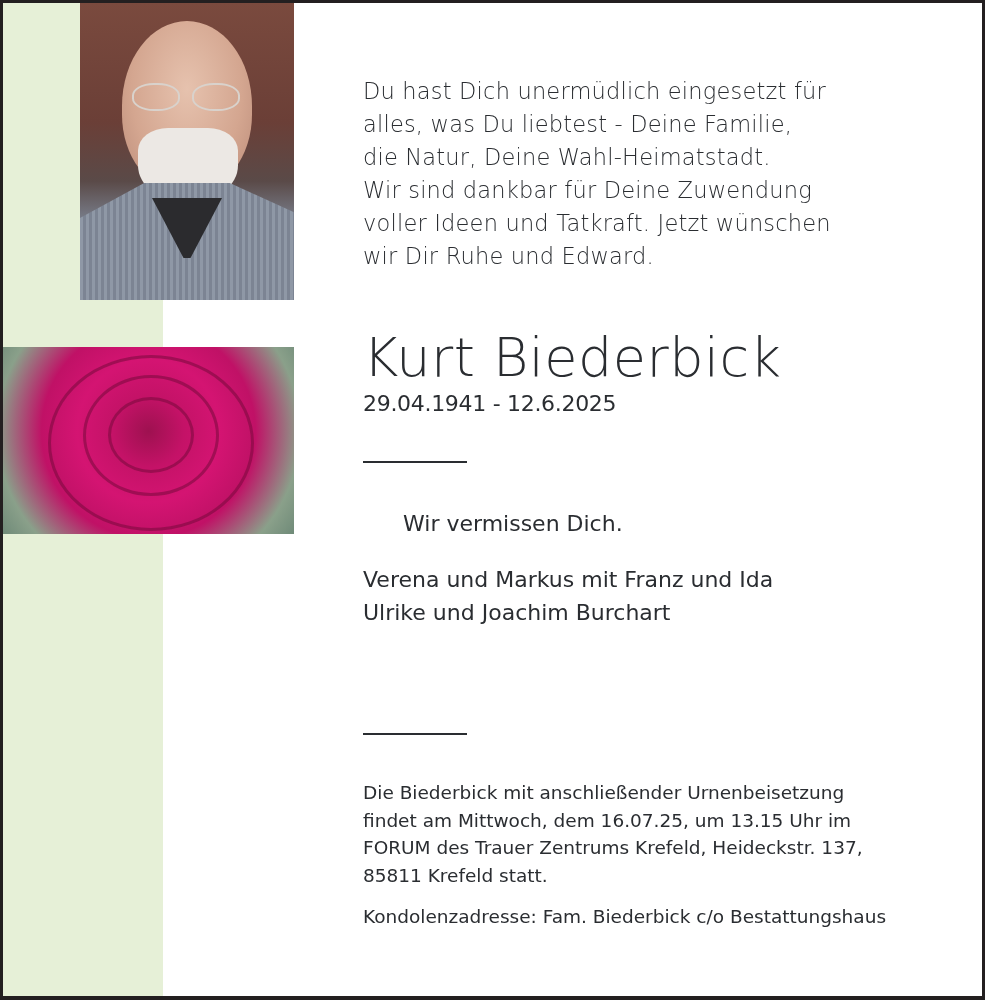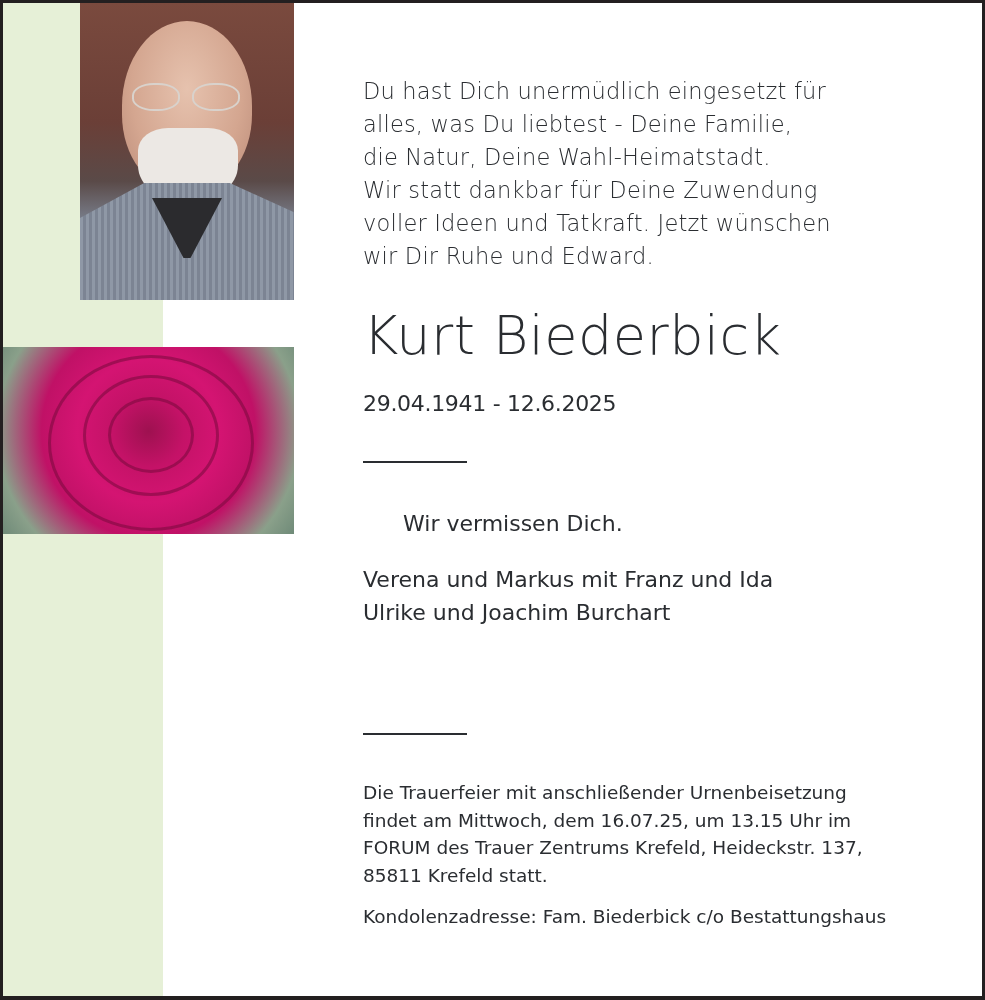--- a/index.html
+++ b/index.html
@@ -18,21 +18,21 @@
   .portrait .sweater { position:absolute; left:0; top:180px; width:214px; height:117px;
                        background:repeating-linear-gradient(90deg,#8f98a6 0 3px,#7c8493 3px 6px);
                        clip-path:polygon(0 30%,30% 0,70% 0,100% 25%,100% 100%,0 100%); }
   .portrait .collar { position:absolute; left:72px; top:195px; width:70px; height:60px; background:#2b2b2e;
                       clip-path:polygon(0 0,100% 0,55% 100%,45% 100%); }
   .rose { position:absolute; left:0; top:344px; width:291px; height:187px; overflow:hidden;
           background:radial-gradient(circle at 50% 45%,#9e1150 0%,#c41267 20%,#d41472 40%,#c01166 60%,#8aa08a 85%,#6f8a78 100%); }
   .rose .petal { position:absolute; border-radius:50%; border:3px solid rgba(120,10,60,.55); }
   .text { position:absolute; left:360px; color:#2a2d31; font-family:"DejaVu Sans", sans-serif; }
   .intro { top:72px; font-size:22.5px; line-height:33px; font-weight:300; letter-spacing:.2px; }
-  .name { top:298px; font-size:54px; line-height:70px; font-weight:300; letter-spacing:.5px; }
+  .name { top:320px; font-size:54px; line-height:70px; font-weight:300; letter-spacing:.5px; }
   .dates { top:384px; font-size:22px; line-height:34px; letter-spacing:-.3px; }
   .rule { position:absolute; left:360px; width:104px; height:2px; background:#2a2d31; }
   .miss { top:505px; font-size:22px; line-height:32px;margin-left:40px; }
   .family { top:560px; font-size:22px; line-height:33px; }
   .family div, .intro div, .ceremony div, .address div { white-space:nowrap; }
   .ceremony { top:776px; font-size:18.5px; line-height:27.5px; }
   .address { top:900px; font-size:18.5px; line-height:27.5px; }
 </style>
 </head>
 <body>
@@ -54,41 +54,41 @@
   <div class="rose">
     <div class="petal" style="left:105px;top:50px;width:80px;height:70px;"></div>
     <div class="petal" style="left:80px;top:28px;width:130px;height:115px;"></div>
     <div class="petal" style="left:45px;top:8px;width:200px;height:170px;"></div>
   </div>
 
   <div class="text intro">
     <div>Du hast Dich unermüdlich eingesetzt für</div>
     <div>alles, was Du liebtest - Deine Familie,</div>
     <div>die Natur, Deine Wahl-Heimatstadt.</div>
-    <div>Wir statt dankbar für Deine Zuwendung</div>
+    <div>Wir sind dankbar für Deine Zuwendung</div>
     <div>voller Ideen und Tatkraft. Jetzt wünschen</div>
     <div>wir Dir Ruhe und Edward.</div>
   </div>
 
   <div class="text name">Kurt Biederbick</div>
   <div class="text dates">29.04.1941 - 12.6.2025</div>
 
   <div class="rule" style="top:458px;"></div>
 
   <div class="text miss">Wir vermissen Dich.</div>
 
   <div class="text family">
     <div>Verena und Markus mit Franz und Ida</div>
     <div>Ulrike und Joachim Burchart</div>
   </div>
 
   <div class="rule" style="top:730px;"></div>
 
   <div class="text ceremony">
-    <div>Die Trauerfeier mit anschließender Urnenbeisetzung</div>
+    <div>Die Biederbick mit anschließender Urnenbeisetzung</div>
     <div>findet am Mittwoch, dem 16.07.25, um 13.15 Uhr im</div>
     <div>FORUM des Trauer Zentrums Krefeld, Heideckstr. 137,</div>
     <div>85811 Krefeld statt.</div>
   </div>
 
   <div class="text address">
     <div>Kondolenzadresse: Fam. Biederbick c/o Bestattungshaus</div>
   </div>
 </div>
 

